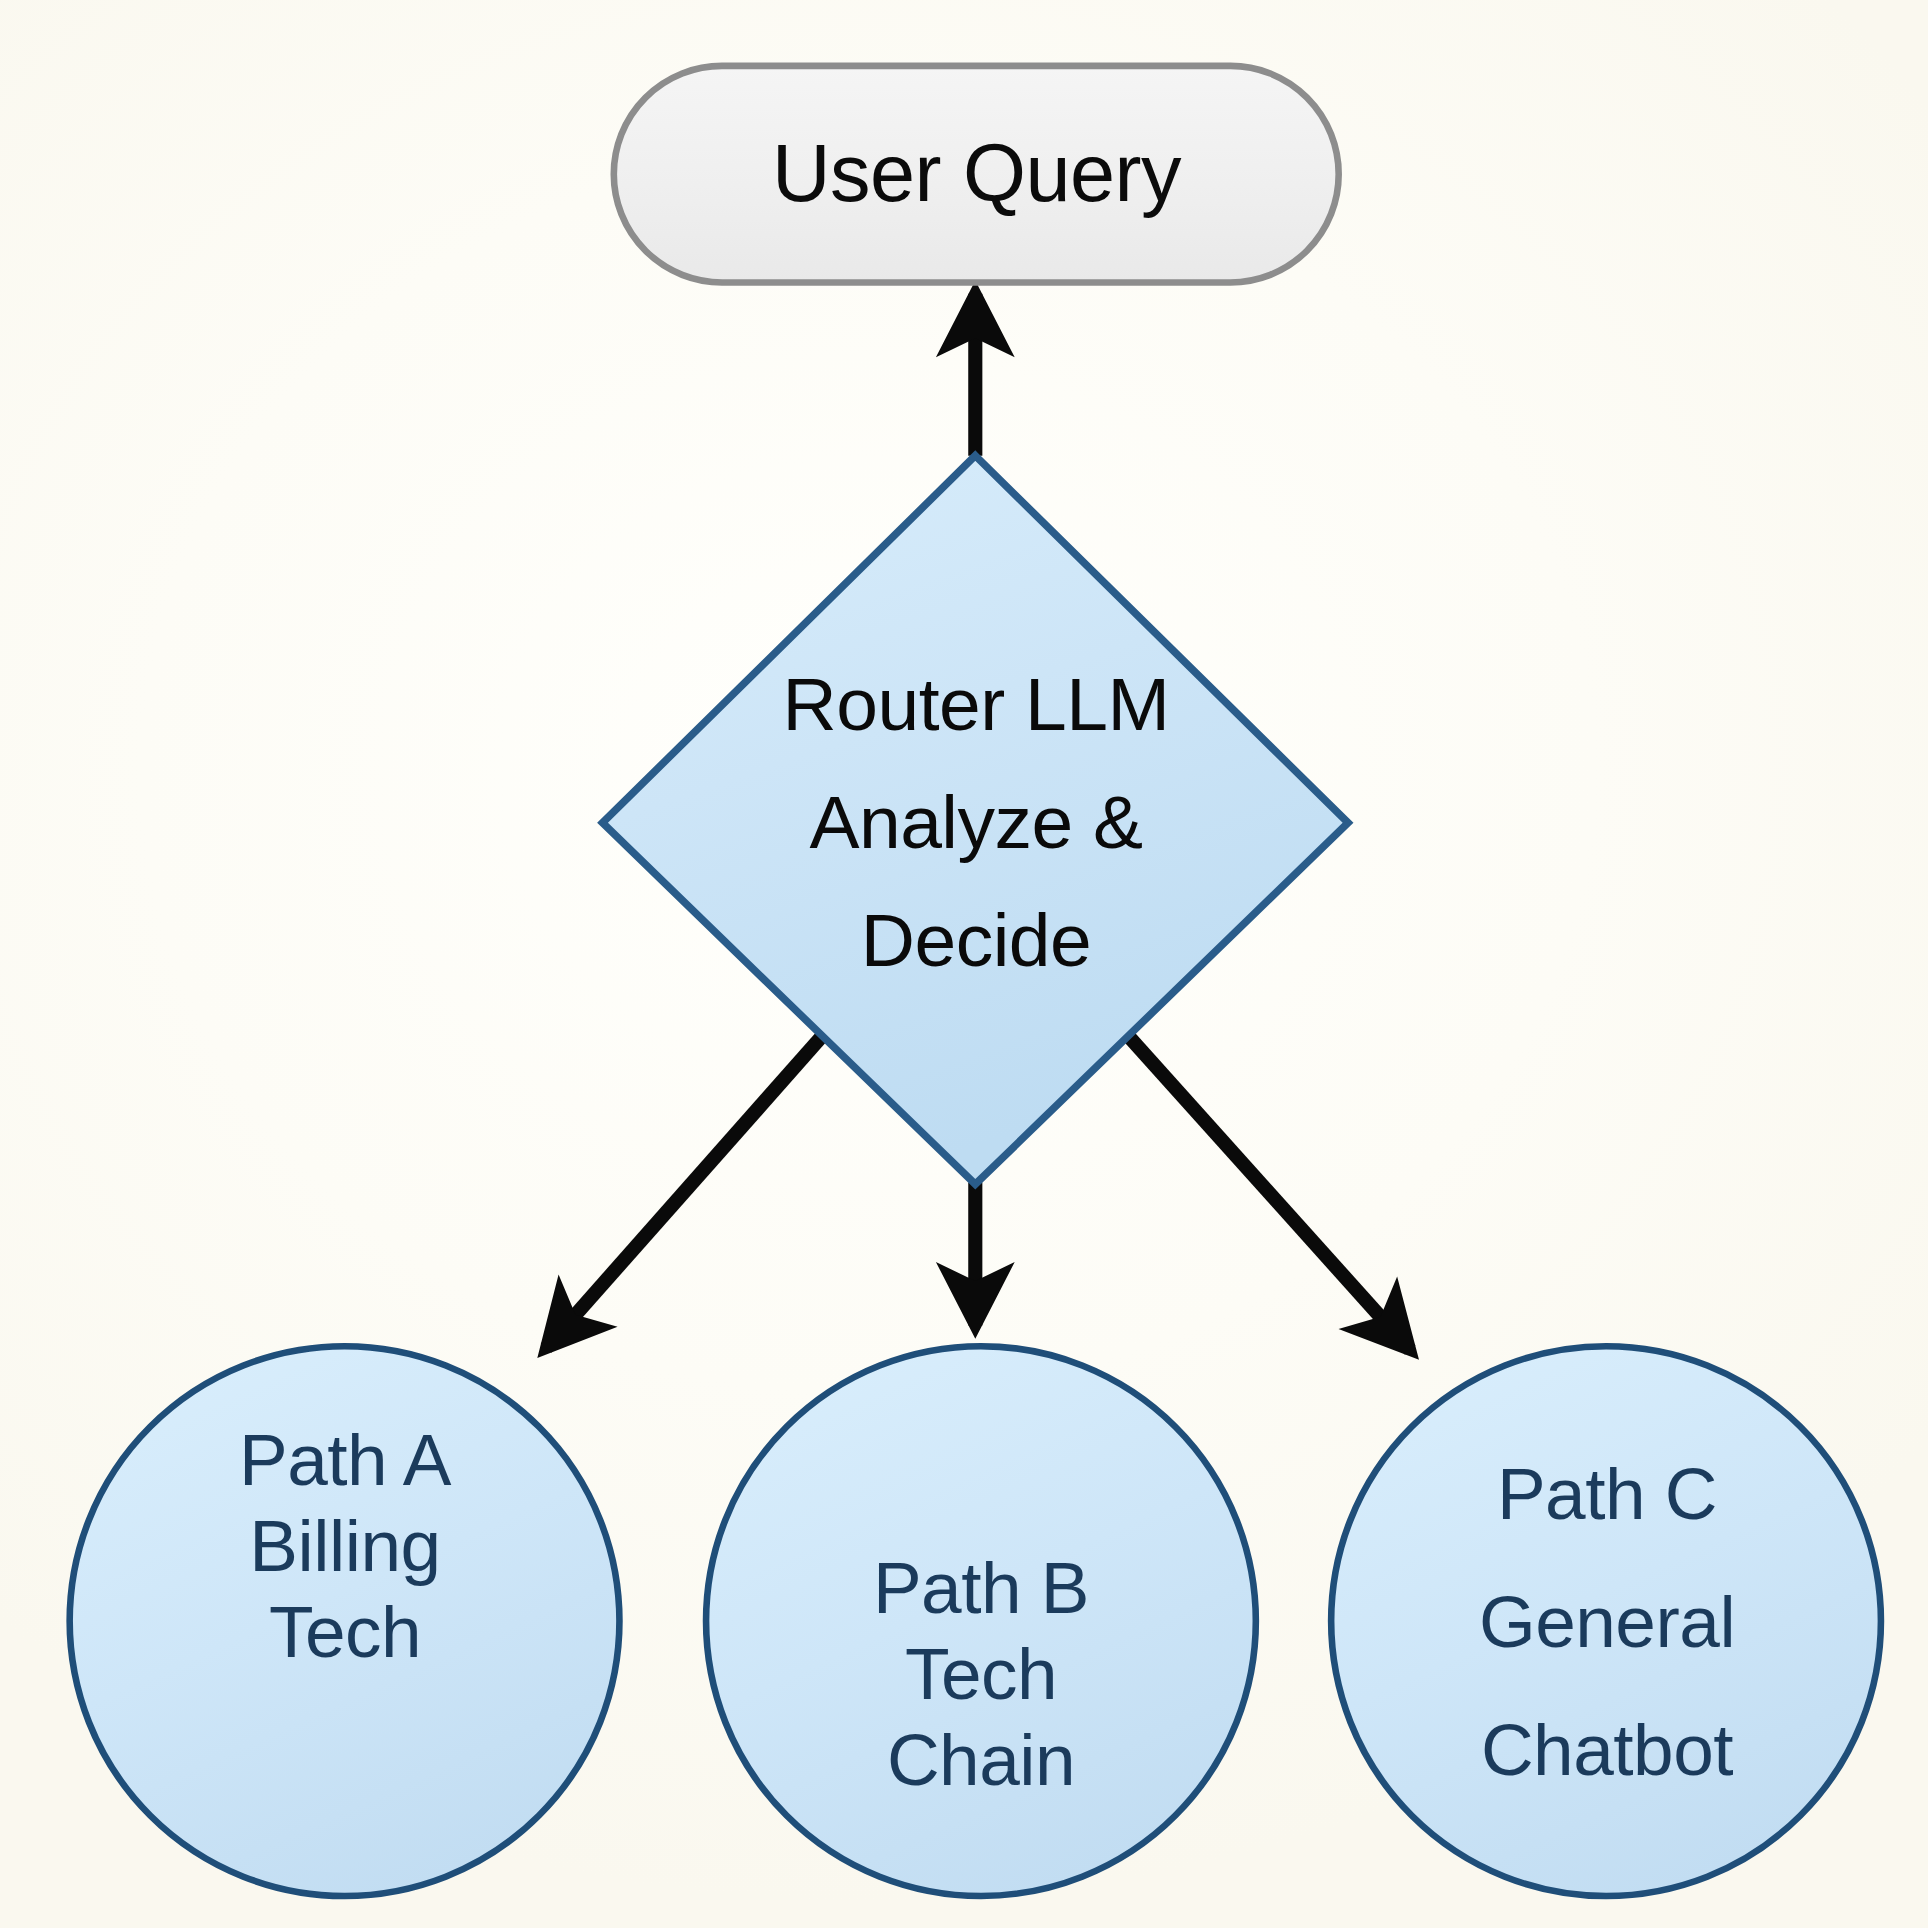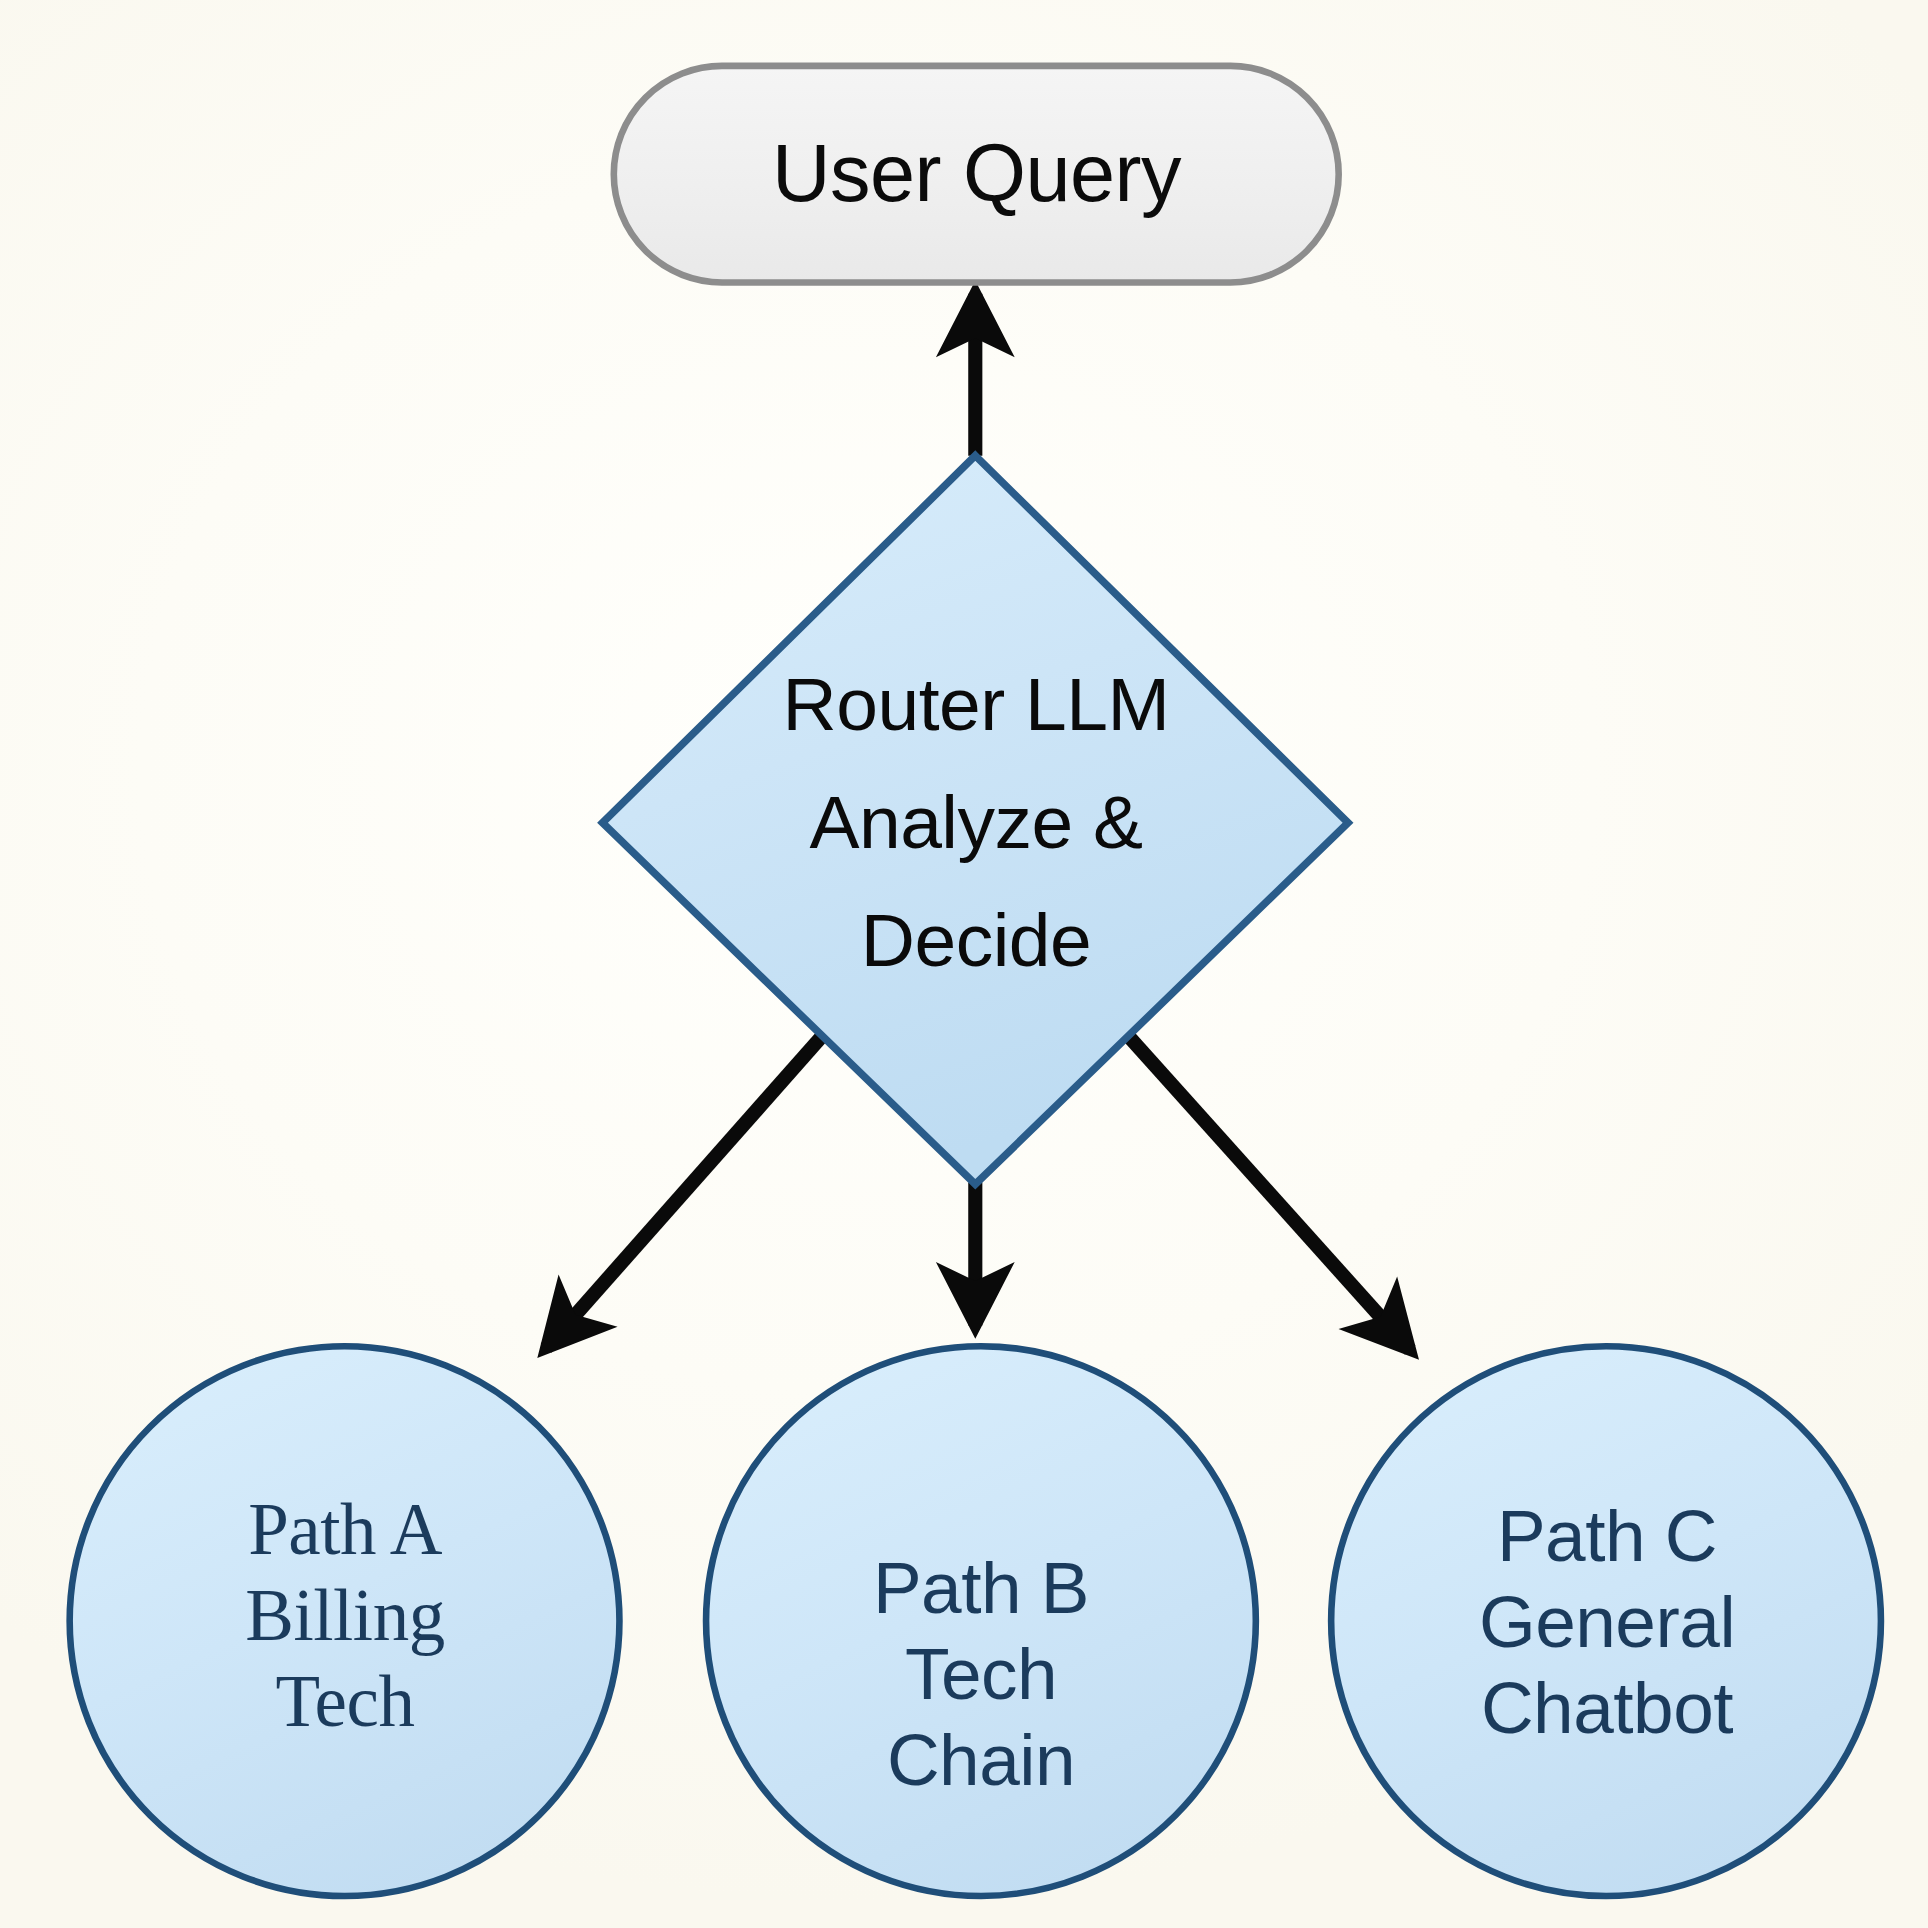--- a/index.html
+++ b/index.html
@@ -65,23 +65,23 @@
     gap: 32px;
   }
 
   
   .circle-text {
     color: #1b3b5c;
     font-size: 73px;
     line-height: 1.18;
     letter-spacing: -0.5px;
   }
-  #path-a-text { left:  68px; top: 1339px; width: 554px; height: 554px; font-family: Liberation Serif, serif; }
+  #path-a-text { left:  68px; top: 1269px; width: 554px; height: 554px; }
   #path-b-text { left: 704px; top: 1397px; width: 554px; height: 554px; }
-  #path-c-text { left: 1330px; top: 1345px; width: 554px; height: 554px; }
+  #path-c-text { left: 1330px; top: 1345px; width: 554px; height: 554px; gap: 42px; }
 </style>
 </head>
 <body>
 
 <div id="diagram-root">
 
   <svg id="diagram-svg" viewBox="0 0 2048 2048">
     <defs>
       <linearGradient id="blueFill" x1="0" y1="0" x2="0.35" y2="1">
         <stop offset="0%" stop-color="#d8edfb"></stop>

